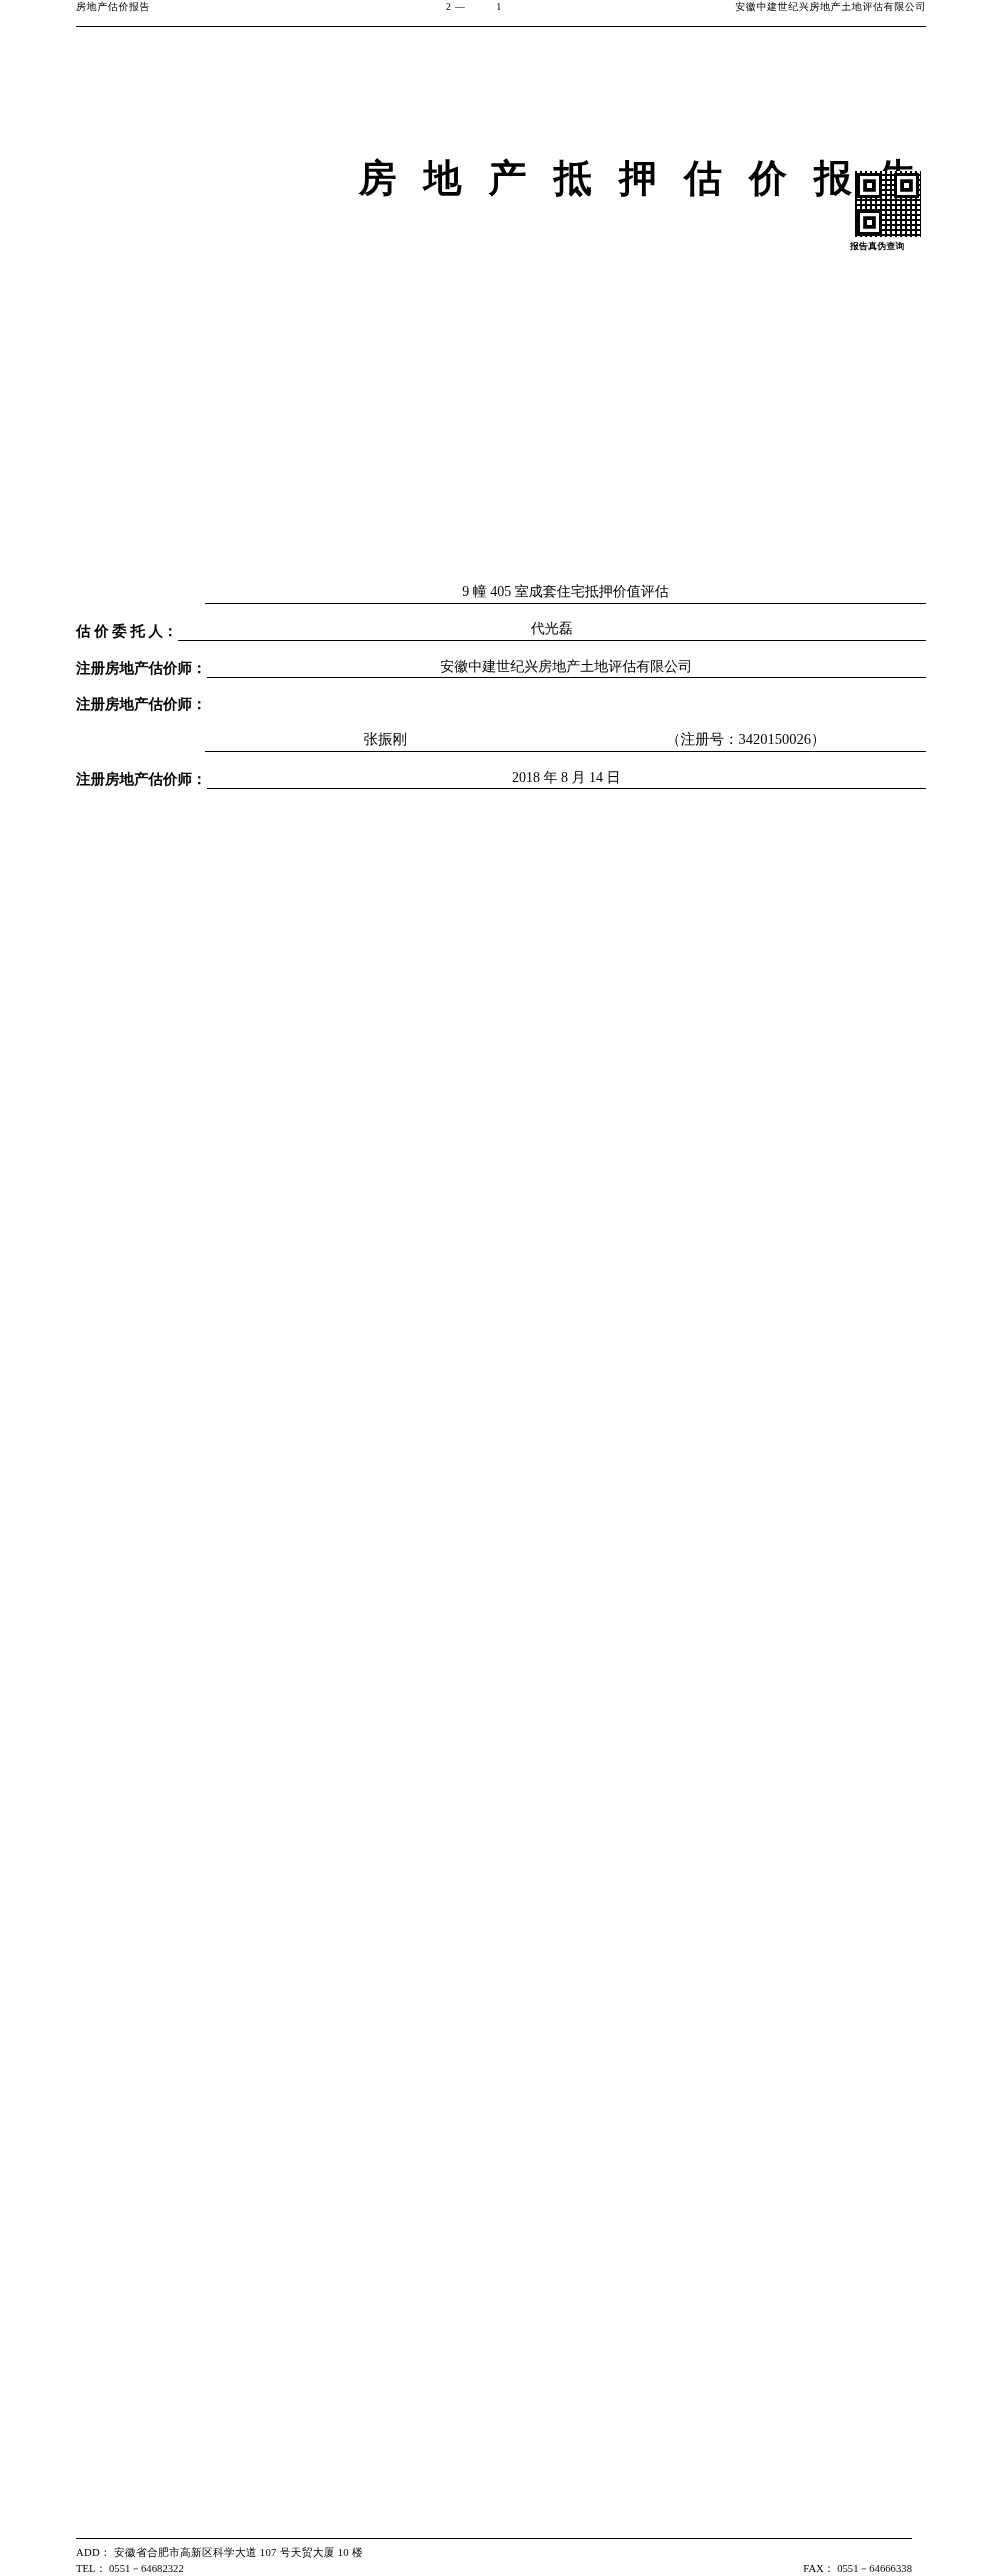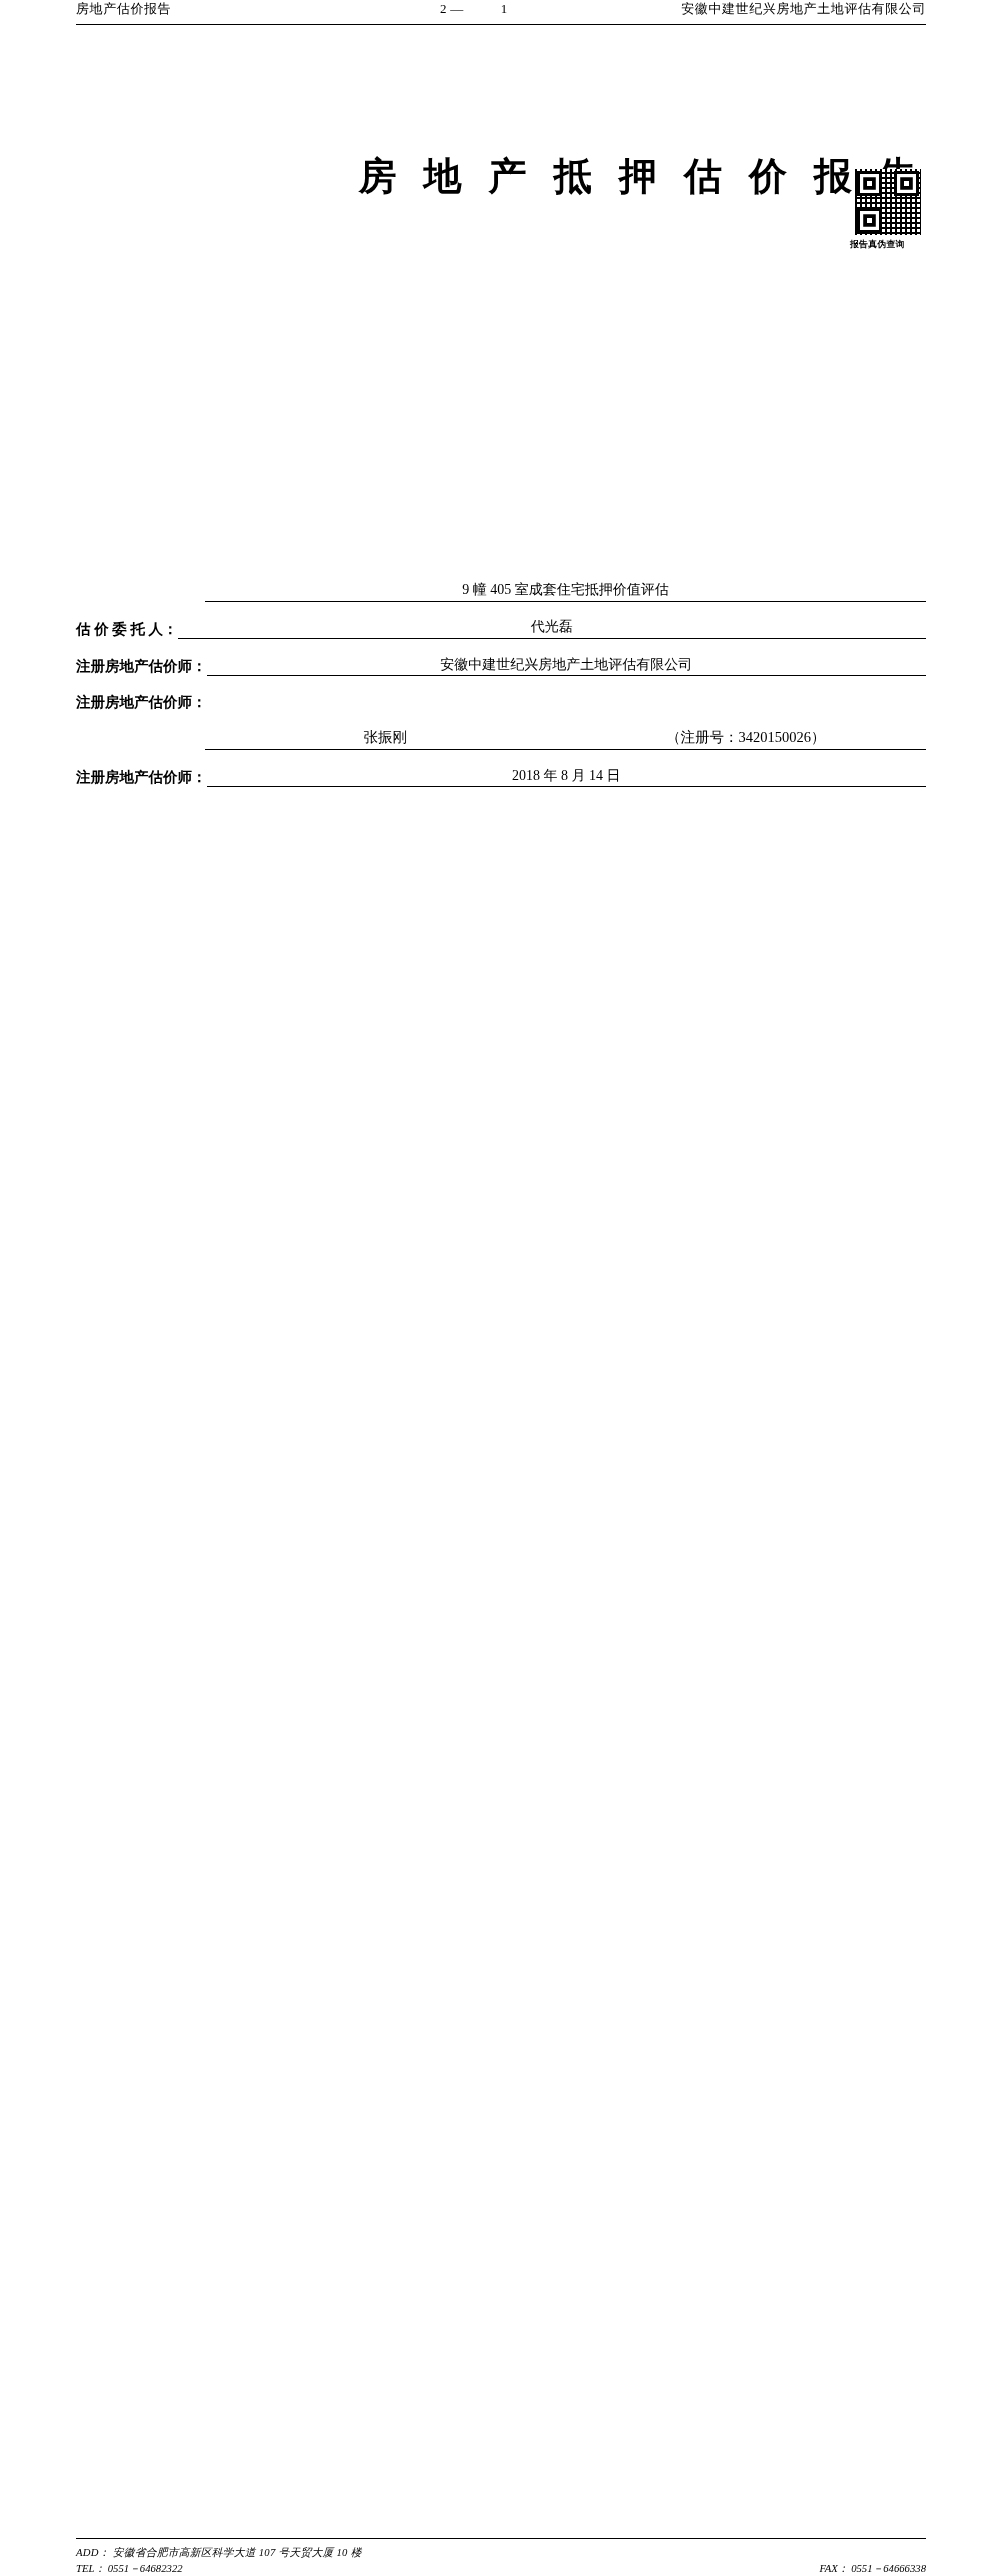--- a/index.html
+++ b/index.html
@@ -22,23 +22,23 @@
     position: relative;
     padding: 0 76px;
     box-sizing: border-box;
   }
 
   
   .runhead {
     display: flex;
     align-items: flex-start;
     font-family: "Liberation Serif", serif;
-    font-size: 13px;
+    font-size: 10px;
     letter-spacing: 0.6px;
-    padding: 0 0 6px 0;
+    padding: 0 0 12px 0;
     border-bottom: 0.9px solid #000;
     margin: 0 76px;
   }
   .runhead .rh-left { width: 34%; text-align: left; }
   .runhead .rh-mid  { width: 26%; text-align: center; letter-spacing: 3.8px; }
   .runhead .rh-right{ width: 40%; text-align: right; }
 
   .runfoot {
     margin: 0 76px;
     border-top: 0.9px solid #000;
@@ -145,23 +145,22 @@
   }
   .field-split .half {
     flex: 1;
     border-bottom: 0.9px solid #000;
     text-align: center;
     padding-bottom: 1.9px;
   }
 
   .page1-footer {
     position: absolute;
-    left: 0; right: 0;
+    left: 0; right: 14px;
     bottom: 0;
-    font-style: italic;
   }
 </style>
 </head>
 <body>
 
 <div class="page">
 
   <div class="runhead">
     <span class="rh-left">房地产估价报告</span>
     <span class="rh-mid">2—　　1</span>

